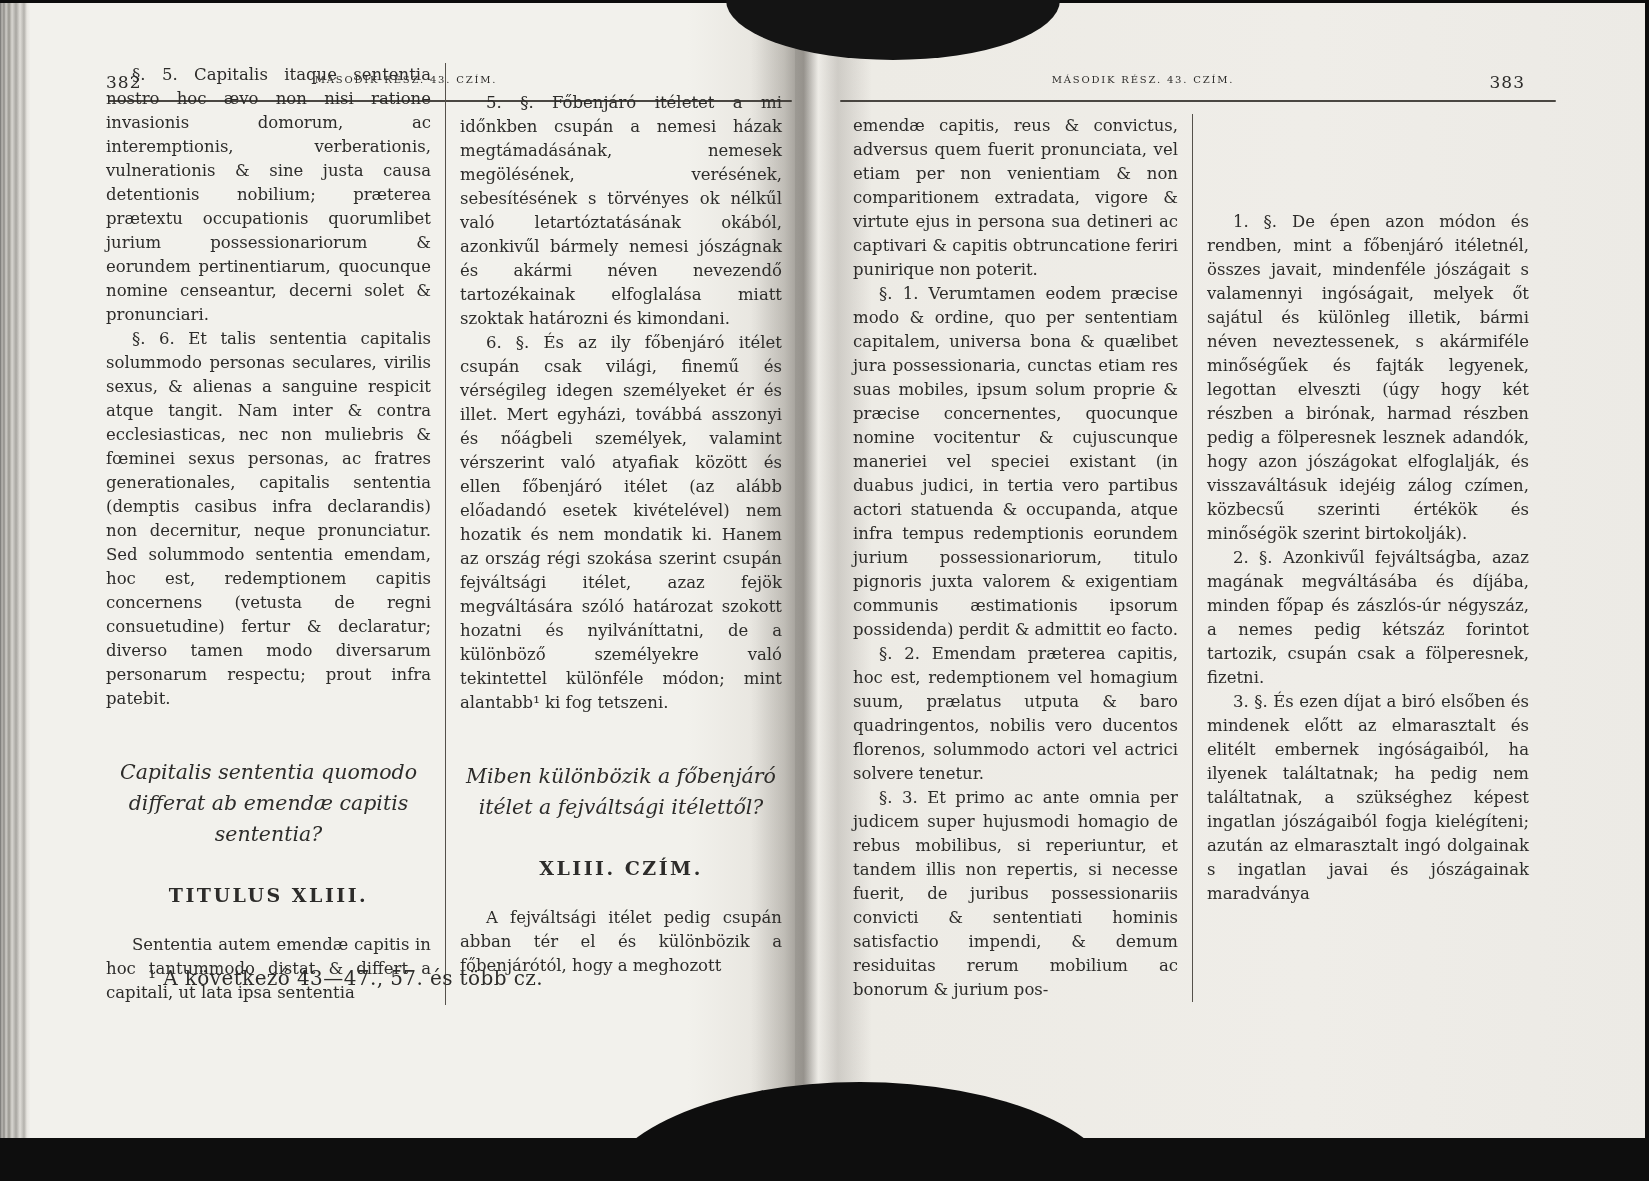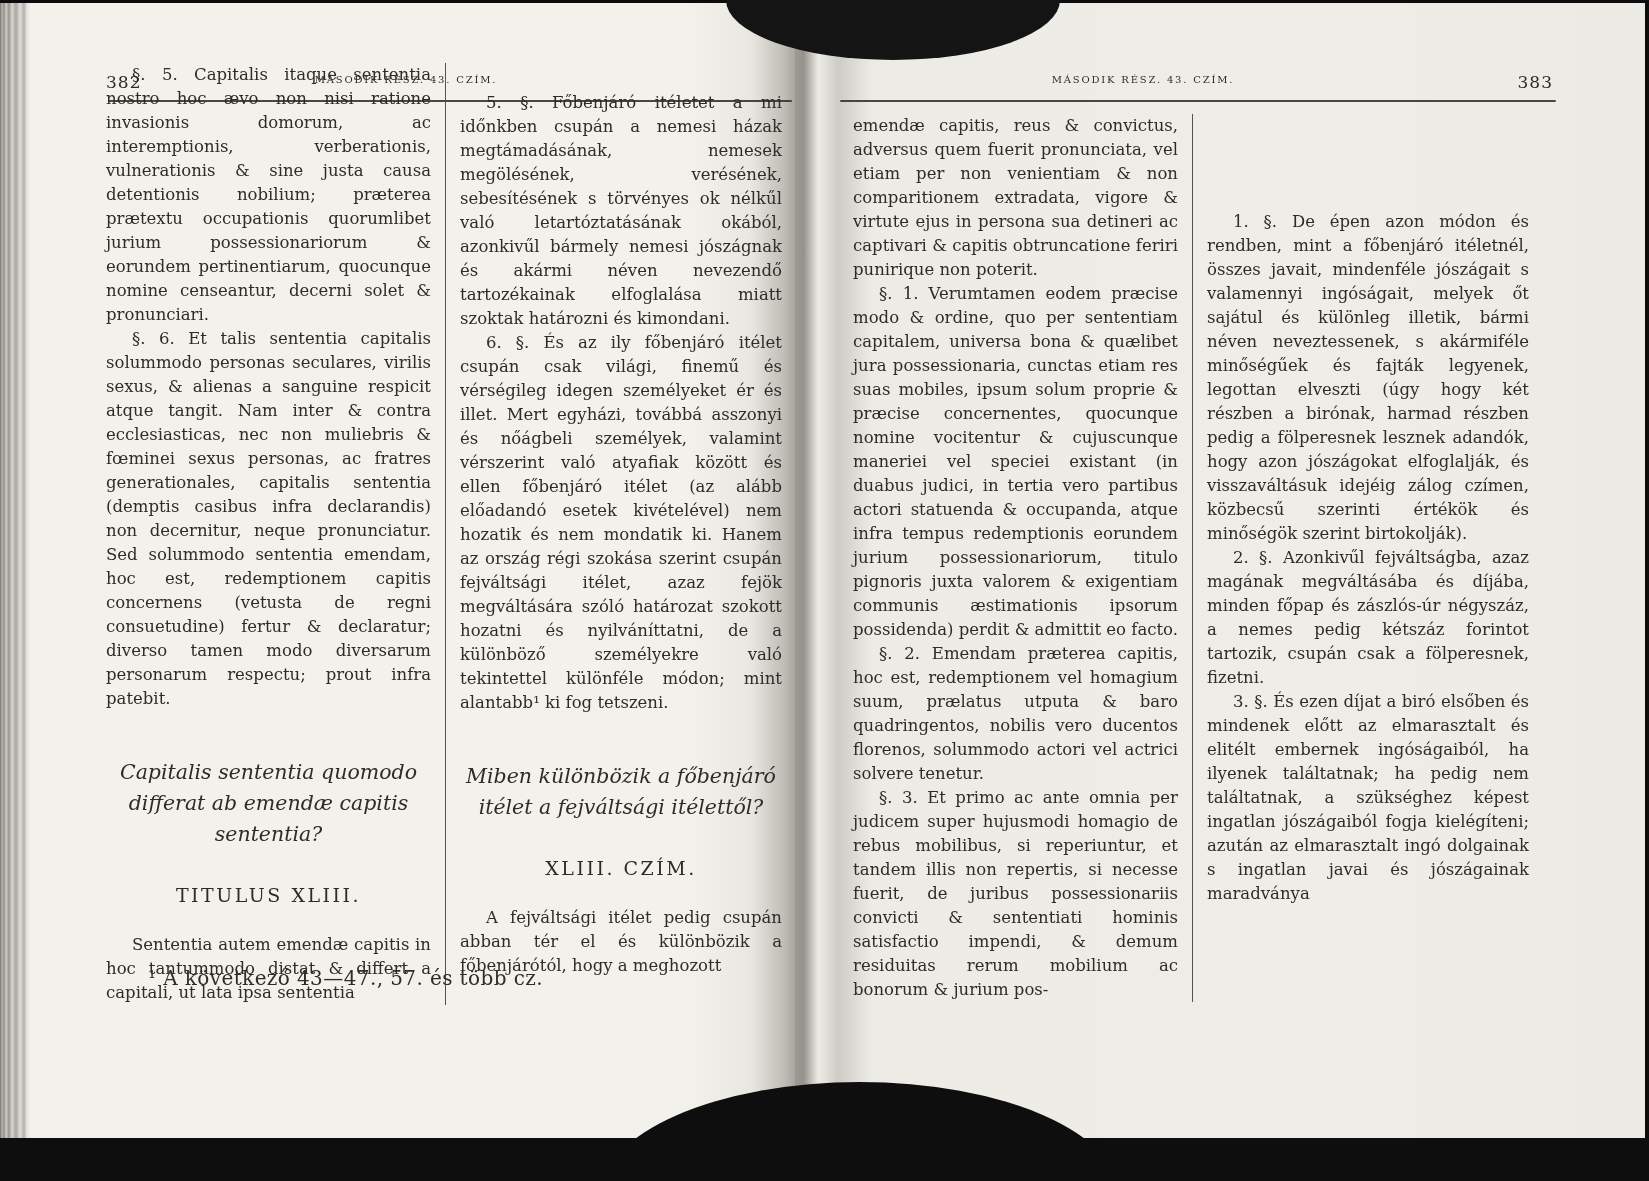--- a/index.html
+++ b/index.html
@@ -18,21 +18,21 @@
     background:linear-gradient(90deg,#f2f1ec 0%,#f2f1ec 86%,#e8e6e0 95%,#d6d3cc 100%);
   }
   .page-right{
     left:795px;width:854px;
     background:linear-gradient(90deg,#c6c3bc 0%,#e2dfd9 3%,#edebe5 9%,#efede8 60%,#eceae5 100%);
   }
 
   
   .pagenum{position:absolute;top:72px;font-size:17px;letter-spacing:1px;}
   .page-left .pagenum{left:76px;}
-  .page-right .pagenum{left:442px;width:316px;text-align:right;}
+  .page-right .pagenum{left:414px;width:316px;text-align:right;}
   .running-header{position:absolute;top:74px;font-size:10px;letter-spacing:1.8px;white-space:nowrap;}
   .page-left .running-header{left:76px;width:600px;text-align:center;}
   .page-right .running-header{left:58px;width:580px;text-align:center;}
   .header-rule{position:absolute;top:100px;height:2px;background:#4a4742;border-radius:2px;}
   .page-left .header-rule{left:78px;width:684px;}
   .page-right .header-rule{left:45px;width:716px;}
 
   
   .cols{position:absolute;display:flex;align-items:center;}
   .page-left .cols{left:76px;top:108px;width:676px;height:852px;}
@@ -46,21 +46,21 @@
     text-align:justify;text-indent:26px;color:#2d2c2a;
   }
   .para.cont{text-indent:0;}
   .para.gap-top{}
 
   .crosshead{
     font-style:italic;font-weight:normal;text-align:center;
     font-size:20.5px;line-height:31px;margin:46px 6px 0;color:#2d2c2a;
   }
   .sect-title{
-    text-align:center;font-weight:normal;font-size:19px;
+    text-align:center;font-weight:bold;font-size:19px;
     letter-spacing:2.5px;margin:34px 0 0;color:#2d2c2a;
   }
   .after-title{margin-top:27px;}
 
   .footnote{position:absolute;left:118px;top:966px;font-size:20px;letter-spacing:.4px;color:#2d2c2a;}
 
   
   .left-edge{
     position:absolute;left:0;top:0;width:30px;height:100%;z-index:5;
     background:linear-gradient(90deg,

